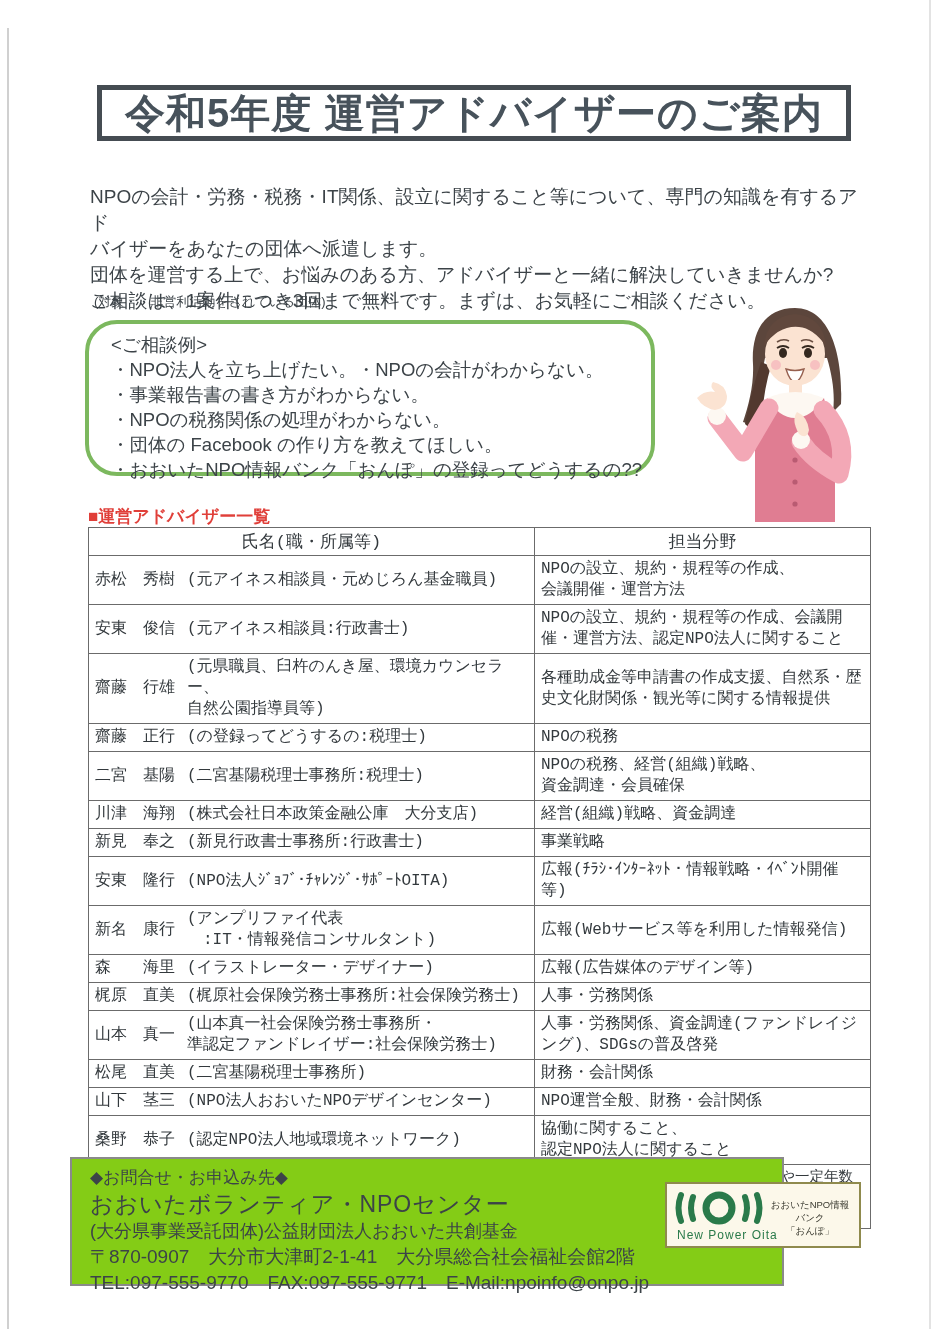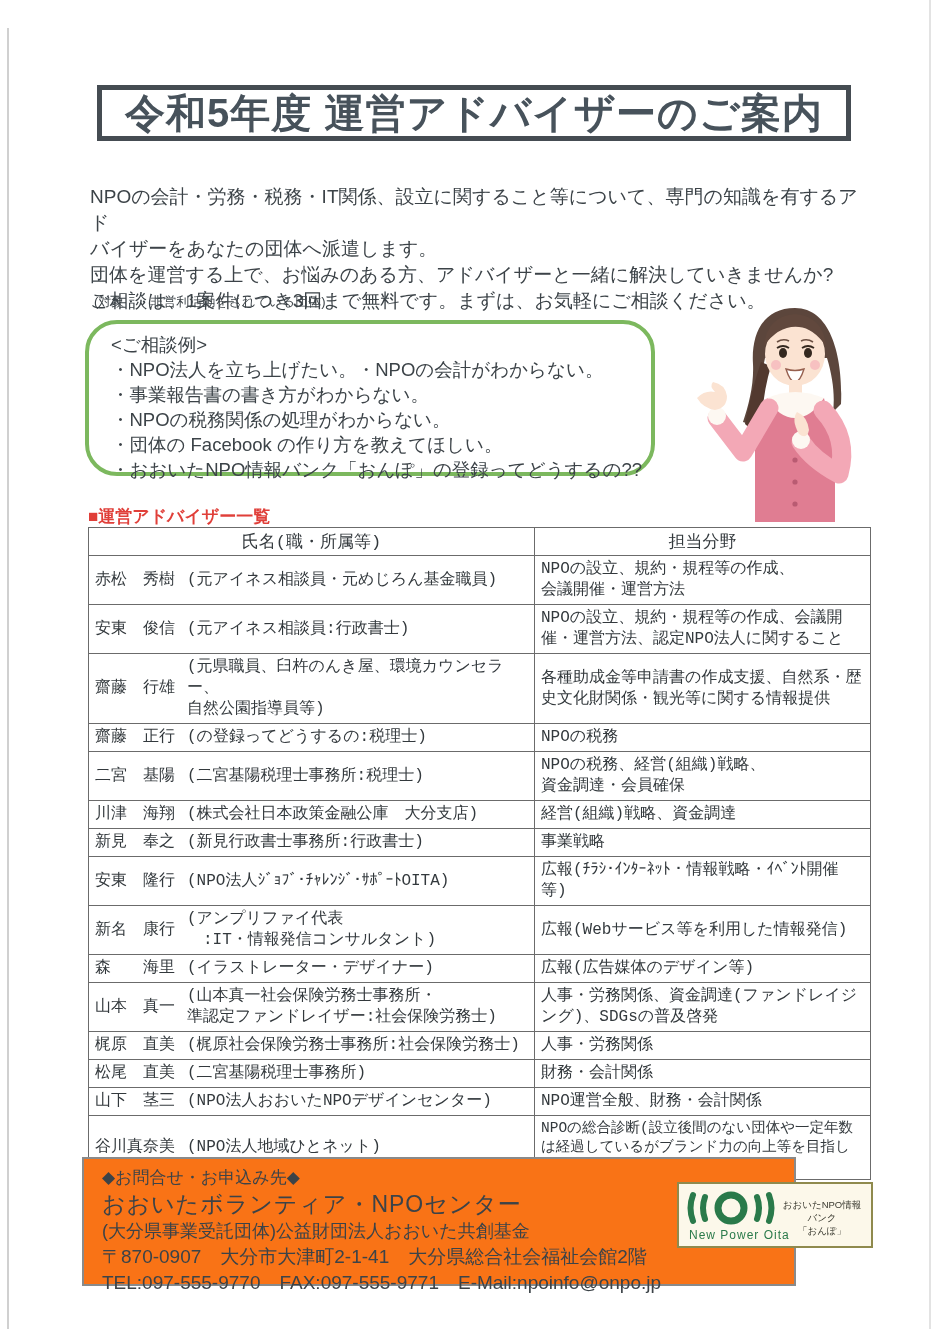--- a/index.html
+++ b/index.html
@@ -30,21 +30,21 @@
   table.advisors th, table.advisors td { border:1.5px solid #6b6b6b; font-weight:400; vertical-align:middle; }
   table.advisors th { font-size:17px; text-align:center; padding:2px 4px; height:24px; color:#33393d; }
   table.advisors td { font-size:16px; line-height:21px; padding:3px 6px; color:#33393d; }
   .name-cell { display:flex; align-items:center; }
   .adv-name { width:92px; flex:0 0 92px; white-space:pre; }
   .adv-aff  { flex:1; white-space:pre-line; }
   .adv-field { white-space:pre-line; }
   table.advisors tr:last-child .adv-field { font-size:14.5px; line-height:19px; }
 
   .footer-box { position:absolute; left:70px; top:1157px; width:714px; height:129px;
-    border:2px solid #8a8a8a; background:#f97316; padding:7px 0 0 18px;margin-left:12px; }
+    border:2px solid #8a8a8a; background:#84cc16; padding:7px 0 0 18px; }
   .f-head { font-size:17px; line-height:23px; color:#3c4348; }
   .f-org  { font-size:23px; line-height:30px; color:#3c4348; letter-spacing:1px; }
   .f-sub  { font-size:18px; line-height:25px; color:#3c4348; }
   .f-addr { font-size:19px; line-height:26px; color:#3c4348; }
   .f-tel  { font-size:19px; line-height:26px; color:#3c4348; }
 
   .logo-box { position:absolute; left:593px; top:23px; width:196px; height:66px;
     border:2px solid #8f8a4d; background:#fcf8ea; }
   .logo-arcs { position:absolute; left:8px; top:5px; }
   .logo-caption { position:absolute; left:10px; top:44px; font-size:12px; font-weight:400; color:#2a7a4a; letter-spacing:1px; white-space:nowrap; }
@@ -245,60 +245,72 @@
           <span class="adv-aff">(イラストレーター・デザイナー)</span>
         </div>
       </td>
       <td>
         <div class="adv-field">広報(広告媒体のデザイン等)</div>
       </td>
     </tr>
         <tr>
       <td>
         <div class="name-cell">
+          <span class="adv-name">梶原　直美</span>
+          <span class="adv-aff">(梶原社会保険労務士事務所:社会保険労務士)</span>
+        </div>
+      </td>
+      <td>
+        <div class="adv-field">人事・労務関係</div>
+      </td>
+    </tr>
+        <tr>
+      <td>
+        <div class="name-cell">
           <span class="adv-name">山本　真一</span>
           <span class="adv-aff">(山本真一社会保険労務士事務所・
 準認定ファンドレイザー:社会保険労務士)</span>
         </div>
       </td>
       <td>
         <div class="adv-field">人事・労務関係、資金調達(ファンドレイジング)、SDGsの普及啓発</div>
       </td>
     </tr>
         <tr>
       <td>
         <div class="name-cell">
-          <span class="adv-name">梶原　直美</span>
-          <span class="adv-aff">(梶原社会保険労務士事務所:社会保険労務士)</span>
-        </div>
-      </td>
-      <td>
-        <div class="adv-field">人事・労務関係</div>
-      </td>
-    </tr>
-        <tr>
-      <td>
-        <div class="name-cell">
           <span class="adv-name">松尾　直美</span>
           <span class="adv-aff">(二宮基陽税理士事務所)</span>
         </div>
       </td>
       <td>
         <div class="adv-field">財務・会計関係</div>
       </td>
     </tr>
         <tr>
       <td>
         <div class="name-cell">
           <span class="adv-name">山下　茎三</span>
           <span class="adv-aff">(NPO法人おおいたNPOデザインセンター)</span>
         </div>
       </td>
       <td>
         <div class="adv-field">NPO運営全般、財務・会計関係</div>
+      </td>
+    </tr>
+        <tr>
+      <td>
+        <div class="name-cell">
+          <span class="adv-name">桑野　恭子</span>
+          <span class="adv-aff">(認定NPO法人地域環境ネットワーク)</span>
+        </div>
+      </td>
+      <td>
+        <div class="adv-field">協働に関すること、
+認定NPO法人に関すること</div>
       </td>
     </tr>
         <tr>
       <td>
         <div class="name-cell">
           <span class="adv-name">谷川真奈美</span>
           <span class="adv-aff">(NPO法人地域ひとネット)</span>
         </div>
       </td>
       <td>

